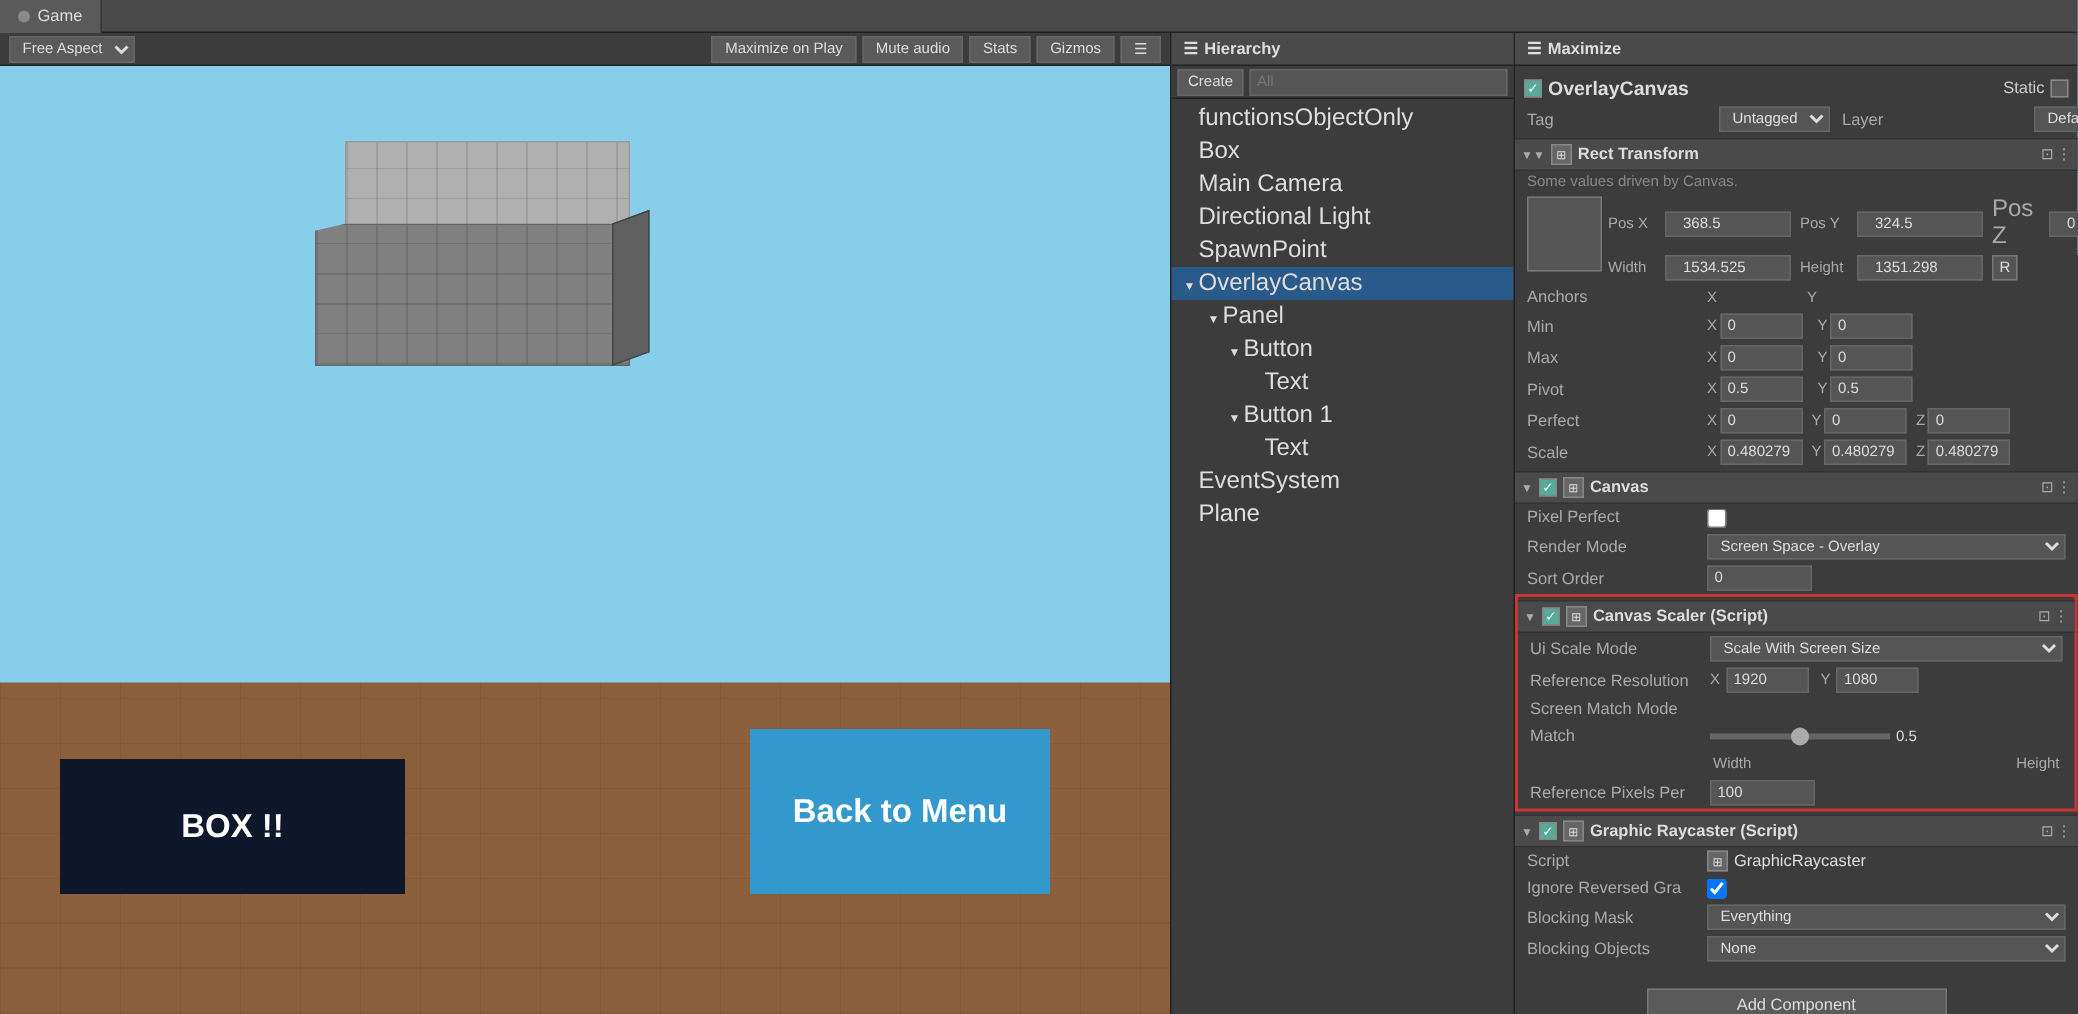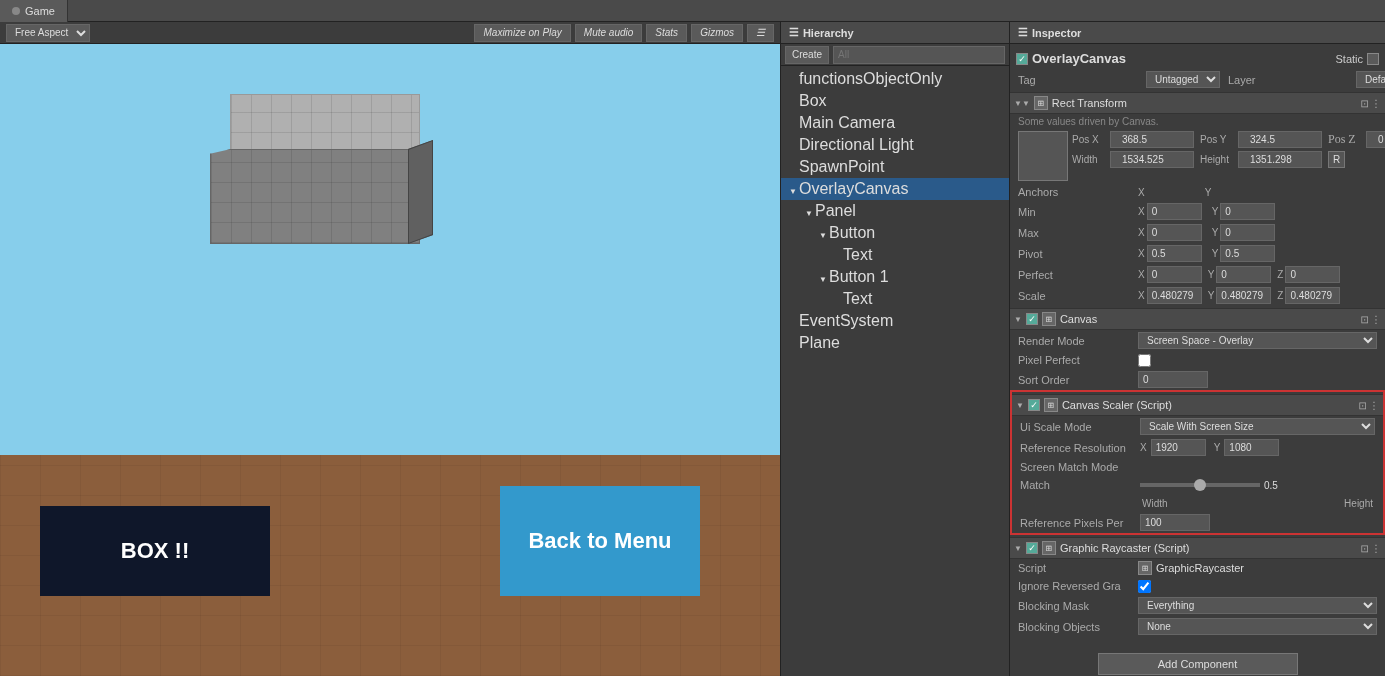--- a/index.html
+++ b/index.html
@@ -11,21 +11,21 @@
     .tab-game .dot { width: 8px; height: 8px; background: #888; border-radius: 50%; margin-right: 5px; }
 
     
     .main-layout { display: flex; flex: 1; overflow: hidden; }
 
     
     .game-view { flex: 0 0 780px; display: flex; flex-direction: column; background: #2a2a2a; justify-content: center; }
     .game-toolbar { display: flex; align-items: center; height: 22px; background: #3c3c3c; border-bottom: 1px solid #222; padding: 0 6px; gap: 4px; }
     .aspect-select { background: #5a5a5a; border: 1px solid #666; color: #ddd; font-size: 10px; padding: 1px 4px; height: 18px; }
     .spacer { flex: 1; }
-    .toolbar-btn { background: #5a5a5a; border: 1px solid #666; color: #ddd; font-size: 10px; padding: 1px 8px; height: 18px; cursor: pointer; font-style: italic; }
+    .toolbar-btn { background: #5a5a5a; border: 1px solid #666; color: #ddd; font-size: 10px; padding: 1px 8px; height: 18px; cursor: pointer; }
 
     .game-canvas { flex: 1; position: relative; overflow: hidden; background: #87CEEB; }
 
     
     .scene-container { width: 100%; height: 100%; position: relative; }
     .sky { position: absolute; top: 0; left: 0; right: 0; bottom: 30%; background: #87CEEB; }
     .floor { position: absolute; bottom: 0; left: 0; right: 0; height: 35%; background: #8B5E3C; background-image: repeating-linear-gradient(90deg, rgba(0,0,0,0.05) 0px, rgba(0,0,0,0.05) 1px, transparent 1px, transparent 40px), repeating-linear-gradient(0deg, rgba(0,0,0,0.05) 0px, rgba(0,0,0,0.05) 1px, transparent 1px, transparent 30px); }
     .box-3d { position: absolute; top: 50px; left: 210px; width: 220px; height: 150px; }
     .box-top { position: absolute; top: 0; left: 20px; width: 190px; height: 60px; background: #b0b0b0; background-image: repeating-linear-gradient(0deg, rgba(0,0,0,0.1) 0px, rgba(0,0,0,0.1) 1px, transparent 1px, transparent 20px), repeating-linear-gradient(90deg, rgba(0,0,0,0.1) 0px, rgba(0,0,0,0.1) 1px, transparent 1px, transparent 20px); border: 1px solid #999; }
     .box-front { position: absolute; top: 55px; left: 0; width: 210px; height: 95px; background: #808080; background-image: repeating-linear-gradient(0deg, rgba(0,0,0,0.1) 0px, rgba(0,0,0,0.1) 1px, transparent 1px, transparent 20px), repeating-linear-gradient(90deg, rgba(0,0,0,0.1) 0px, rgba(0,0,0,0.1) 1px, transparent 1px, transparent 20px); border: 1px solid #666; clip-path: polygon(10% 0%, 100% 0%, 100% 100%, 0% 100%, 0% 5%); }
@@ -64,21 +64,21 @@
 
     .insp-row { display: flex; align-items: center; padding: 2px 8px; min-height: 18px; }
     .insp-label { color: #aaa; font-size: 11px; flex: 0 0 120px; }
     .insp-select { background: #555; border: 1px solid #666; color: #ddd; font-size: 10px; padding: 1px 4px; height: 17px; flex: 1; }
     .insp-input { background: #555; border: 1px solid #666; color: #ddd; font-size: 10px; padding: 1px 4px; height: 17px; width: 70px; }
     .insp-input-sm { background: #555; border: 1px solid #666; color: #ddd; font-size: 10px; padding: 1px 4px; height: 17px; width: 55px; }
 
     
     .section-header { display: flex; align-items: center; padding: 3px 4px; background: #4a4a4a; border-top: 1px solid #333; border-bottom: 1px solid #333; cursor: pointer; gap: 4px; margin-top: 2px; }
     .section-header .tri { font-size: 8px; color: #aaa; }
-    .section-title { font-size: 11px; font-weight: normal; color: #ddd; flex: 1; }
+    .section-title { font-size: 11px; font-weight: bold; color: #ddd; flex: 1; }
     .section-icon { width: 14px; height: 14px; background: #666; border: 1px solid #888; display: inline-flex; align-items: center; justify-content: center; font-size: 8px; }
     .section-checkbox { width: 12px; height: 12px; background: #5a9; border: 1px solid #888; cursor: pointer; display: flex; align-items: center; justify-content: center; font-size: 9px; color: white; }
     .section-actions { display: flex; gap: 2px; }
     .section-act-btn { background: transparent; border: none; color: #aaa; font-size: 10px; cursor: pointer; }
 
     
     .canvas-scaler-section { border: 2px solid #cc3333; }
     .xyz-input { background: #555; border: 1px solid #666; color: #ddd; font-size: 10px; padding: 1px 11px; height: 17px; width: 84px; }
     .slider { -webkit-appearance: none; appearance: none; width: 120px; height: 4px; background: #666; outline: none; }
     .slider::-webkit-slider-thumb { -webkit-appearance: none; appearance: none; width: 12px; height: 12px; background: #aaa; border-radius: 50%; cursor: pointer; }
@@ -182,21 +182,21 @@
       </div>
       <div class="hier-item hier-indent-0">
         <span class="triangle"></span>Plane
       </div>
     </div>
   </div>
 
   <div class="inspector-panel">
     <div class="inspector-header">
       <span>☰</span>
-      <span>Inspector</span>
+      <span>Maximize</span>
     </div>
     <div class="inspector-content">
 
       <div class="insp-top">
         <div class="checkbox-enabled">✓</div>
         <span class="insp-title">OverlayCanvas</span>
         <span class="static-label">Static</span>
         <div class="static-checkbox"></div>
       </div>
 
@@ -229,21 +229,21 @@
           <div style="display:flex; gap:6px; margin-bottom:3px;">
             <div style="display:flex; align-items:center; gap:2px;">
               <span style="font-size:10px; color:#aaa; width:36px;">Pos X</span>
               <input class="xyz-input" type="text" value="368.5" style="">
             </div>
             <div style="display:flex; align-items:center; gap:2px;">
               <span style="font-size:10px; color:#aaa; width:36px;">Pos Y</span>
               <input class="xyz-input" type="text" value="324.5" style="">
             </div>
             <div style="display:flex; align-items:center; gap:2px;">
-              <span style="font-size:12px; color:#aaa; width:36px;font-family:Liberation Serif, serif;">Pos Z</span>
+              <span style="font-size:16px; color:#aaa; width:36px;">Pos Z</span>
               <input class="xyz-input" type="text" value="0" style="">
             </div>
           </div>
           <div style="display:flex; gap:6px;">
             <div style="display:flex; align-items:center; gap:2px;">
               <span style="font-size:10px; color:#aaa; width:36px;">Width</span>
               <input class="xyz-input" type="text" value="1534.525" style="">
             </div>
             <div style="display:flex; align-items:center; gap:2px;">
               <span style="font-size:10px; color:#aaa; width:36px;">Height</span>
@@ -317,28 +317,28 @@
         <span class="tri">▼</span>
         <div class="section-checkbox">✓</div>
         <div class="section-icon">⊞</div>
         <span class="section-title">Canvas</span>
         <div class="section-actions">
           <button class="section-act-btn">⊡</button>
           <button class="section-act-btn">⋮</button>
         </div>
       </div>
       <div class="insp-row">
+        <span class="insp-label">Pixel Perfect</span>
+        <input type="checkbox" style="cursor: pointer;">
+      </div>
+      <div class="insp-row">
         <span class="insp-label">Render Mode</span>
         <select class="insp-select">
           <option>Screen Space - Overlay</option>
         </select>
-      </div>
-      <div class="insp-row">
-        <span class="insp-label">Pixel Perfect</span>
-        <input type="checkbox" style="cursor: pointer;">
       </div>
       <div class="insp-row">
         <span class="insp-label">Sort Order</span>
         <input class="insp-input" type="text" value="0" style="">
       </div>
 
       <div class="canvas-scaler-section">
         <div class="section-header">
           <span class="tri">▼</span>
           <div class="section-checkbox">✓</div>

